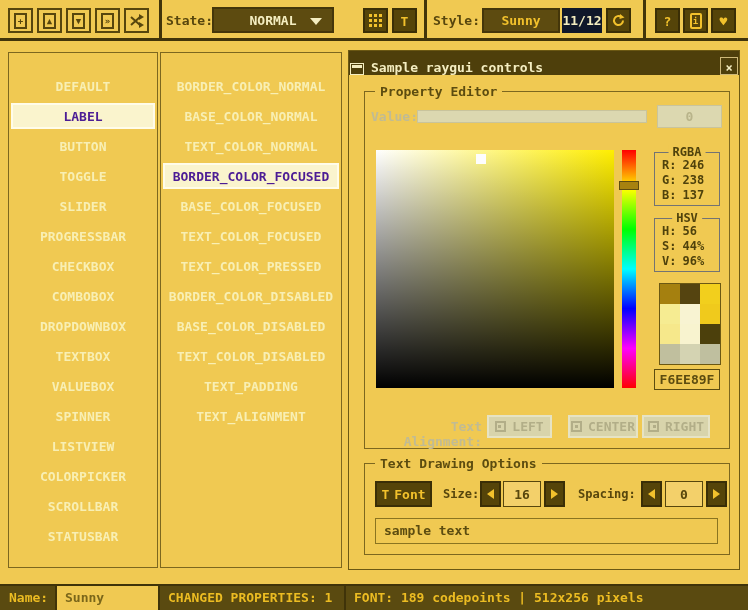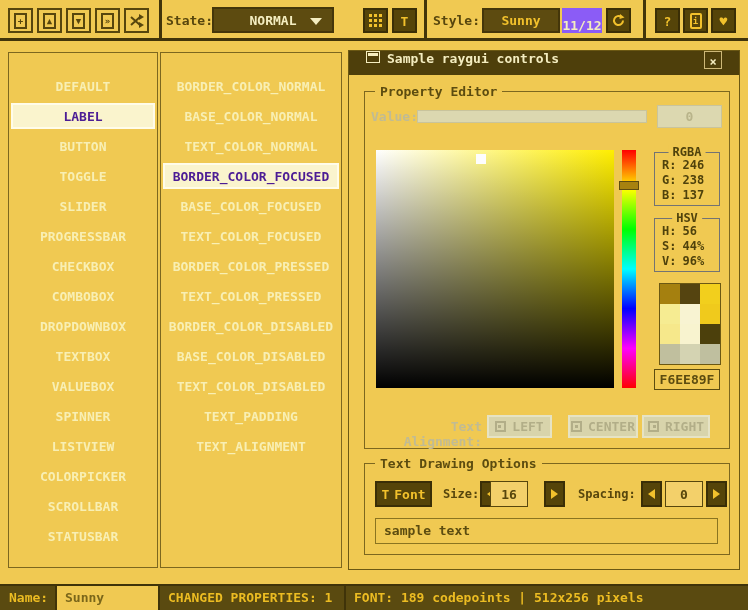--- a/index.html
+++ b/index.html
@@ -9,21 +9,21 @@
 
   
   .toolbar { position:absolute; top:0; left:0; width:748px; height:41px; border-bottom:3px solid #41340a; }
   .tb-sep { position:absolute; top:0; width:3px; height:41px; background:#41340a; }
   .icon-btn { position:absolute; top:8px; width:25px; height:25px; background:#f0c952; border:2px solid #57460d; display:flex; align-items:center; justify-content:center; cursor:pointer; }
   .dark-btn { position:absolute; top:8px; width:25px; height:25px; background:#554409; border:2px solid #3a2e06; color:#f2c12c; display:flex; align-items:center; justify-content:center; cursor:pointer; }
   .tb-label { position:absolute; top:0; line-height:41px; font-size:13px; color:#57460d; }
   .dropdown { position:absolute; top:7px; left:212px; width:122px; height:26px; background:#5d4b10; border:2px solid #44360a; color:#f4edc0; font-size:13px; display:flex; align-items:center; justify-content:center; cursor:pointer; }
   .caret-down { position:absolute; right:10px; top:9px; width:0; height:0; border-left:6px solid transparent; border-right:6px solid transparent; border-top:7px solid #f4edc0; }
   .tb-style-btn { position:absolute; top:8px; left:482px; width:78px; height:25px; background:#5d4b10; border:2px solid #44360a; color:#f2c12c; font-size:13px; display:flex; align-items:center; justify-content:center; cursor:pointer; }
-  .tb-counter { position:absolute; top:8px; left:562px; width:40px; height:25px; background:#8b5cf6; color:#f4edc0; font-size:13px; display:flex; align-items:flex-end; justify-content:center; }
+  .tb-counter { position:absolute; top:8px; left:562px; width:40px; height:25px; background:#0f172a; color:#f4edc0; font-size:13px; display:flex; align-items:center; justify-content:center; }
 
   .page-ic { width:13px; height:16px; border:2px solid #57460d; position:relative; }
   .page-ic span { position:absolute; left:50%; top:50%; transform:translate(-50%,-50%); font-size:9px; color:#57460d; line-height:1; }
   .grid-ic { position:relative; left:-5px; top:-5px; width:3px; height:3px; background:#f2c12c; color:#f2c12c;
              box-shadow:5px 0,10px 0,0 5px,5px 5px,10px 5px,0 10px,5px 10px,10px 10px; }
   .t-glyph::before { content:"T"; font-size:13px; font-weight:bold; }
   .q-glyph::before { content:"?"; font-size:13px; font-weight:bold; }
   .x-glyph::before { content:"\00D7"; font-size:12px; font-weight:bold; }
   .heart-glyph::before { content:"\2665"; font-size:13px; }
   .info-box { width:12px; height:16px; border:2px solid #f2c12c; border-radius:2px; display:flex; align-items:center; justify-content:center; }
@@ -31,21 +31,21 @@
 
   
   .panel { position:absolute; top:52px; height:516px; border:1px solid #7c671f; padding-top:20px; }
   .panel.left { left:8px; width:150px; }
   .panel.mid { left:160px; width:182px; }
   .list-item { height:26px; line-height:24px; margin:0 2px 4px 2px; text-align:center; font-size:13px; color:#f8efb4; border:2px solid transparent; cursor:pointer; }
   .list-item.selected { background:#faf4cd; border-color:#fffce9; color:#4c1d95; }
 
   
   .window { position:absolute; left:348px; top:50px; width:392px; height:520px; border:1px solid #6b5813; background:#f0c952; }
-  .titlebar { position:absolute; left:0; top:0; right:0; height:24px; background:#4e3f0b; display:flex; align-items:flex-start; padding:0 17px; cursor:move; }
+  .titlebar { position:absolute; left:0; top:0; right:0; height:24px; background:#4e3f0b; display:flex; align-items:flex-end; padding:0 1px; cursor:move; }
   .win-ic { width:14px; height:12px; border:1px solid #f4edc0; }
   .win-ic::before { content:""; display:block; height:3px; margin:1px; background:#f4edc0; }
   .title-text { margin-left:7px; color:#f4edc0; font-size:13px; }
   .close-btn { margin-left:auto; width:18px; height:18px; border:1px solid #cdb878; color:#f4edc0; display:flex; align-items:center; justify-content:center; cursor:pointer; }
 
   .groupbox { position:absolute; border:1px solid #7c671f; }
   .group-label { position:absolute; top:-8px; left:10px; background:#f0c952; padding:0 5px; font-size:13px; color:#5c4c10; white-space:nowrap; }
   .gb-pe { left:15px; top:40px; width:366px; height:358px; }
   .gb-td { left:15px; top:412px; width:366px; height:92px; }
 
@@ -191,21 +191,20 @@
       <div class="list-item">STATUSBAR</div>
     </div>
 
   <div class="panel mid">
       <div class="list-item">BORDER_COLOR_NORMAL</div>
       <div class="list-item">BASE_COLOR_NORMAL</div>
       <div class="list-item">TEXT_COLOR_NORMAL</div>
       <div class="list-item selected">BORDER_COLOR_FOCUSED</div>
       <div class="list-item">BASE_COLOR_FOCUSED</div>
       <div class="list-item">TEXT_COLOR_FOCUSED</div>
-      <div class="list-item">BORDER_COLOR_PRESSED</div>
       <div class="list-item">TEXT_COLOR_PRESSED</div>
       <div class="list-item">BORDER_COLOR_DISABLED</div>
       <div class="list-item">BASE_COLOR_DISABLED</div>
       <div class="list-item">TEXT_COLOR_DISABLED</div>
       <div class="list-item">TEXT_PADDING</div>
       <div class="list-item">TEXT_ALIGNMENT</div>
     </div>
 
   <div class="window">
     <div class="titlebar">
@@ -305,21 +304,21 @@
 
       <div class="font-btn">
         <span class="t-glyph"></span>
         <span>Font</span>
       </div>
 
       <span class="td-label" style="left:78px">Size:</span>
       <div class="arrow-btn" style="left:115px">
           <span class="tri-l"></span>
         </div>
-      <div class="num-box" style="left:125px">16</div>
+      <div class="num-box" style="left:138px">16</div>
       <div class="arrow-btn" style="left:179px">
           <span class="tri-r"></span>
         </div>
 
       <span class="td-label" style="left:213px">Spacing:</span>
       <div class="arrow-btn" style="left:276px">
           <span class="tri-l"></span>
         </div>
       <div class="num-box" style="left:300px">0</div>
       <div class="arrow-btn" style="left:341px">

